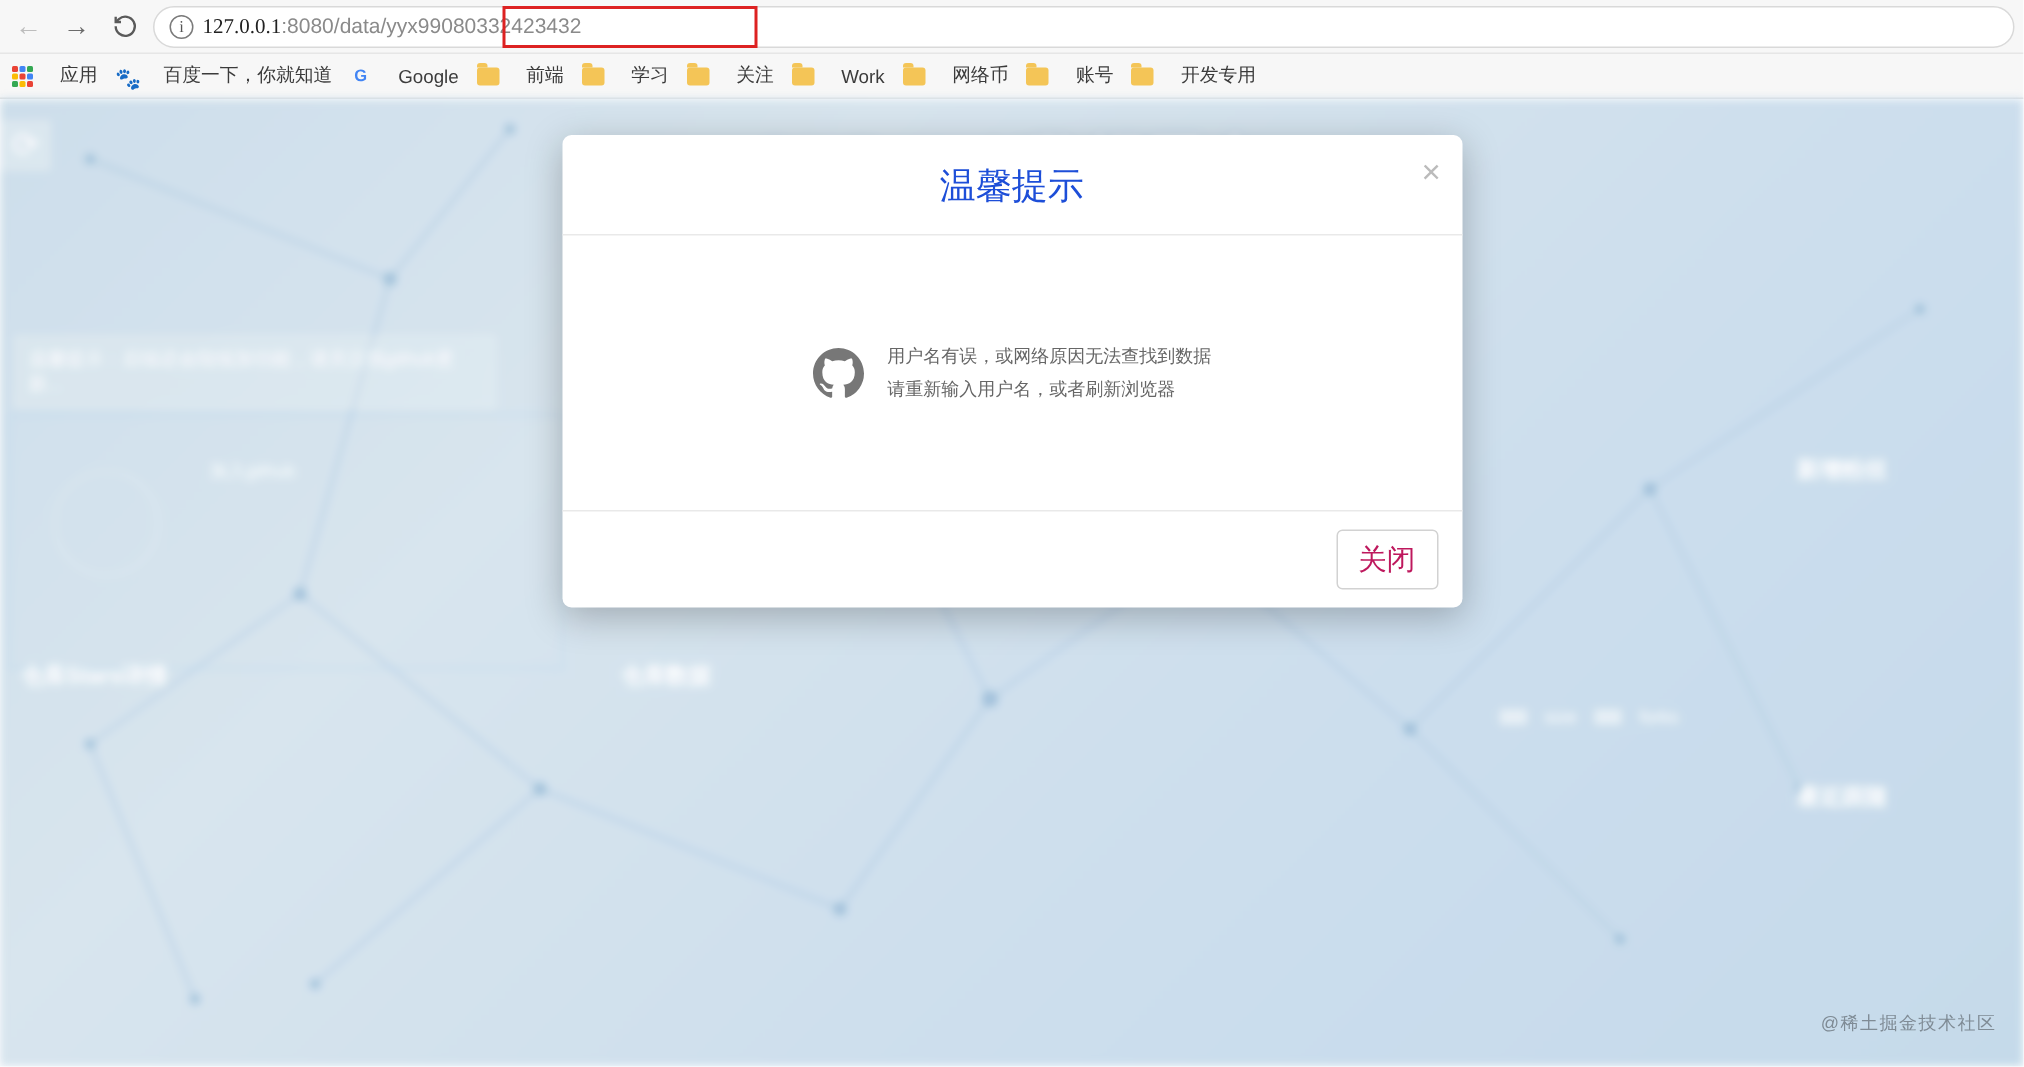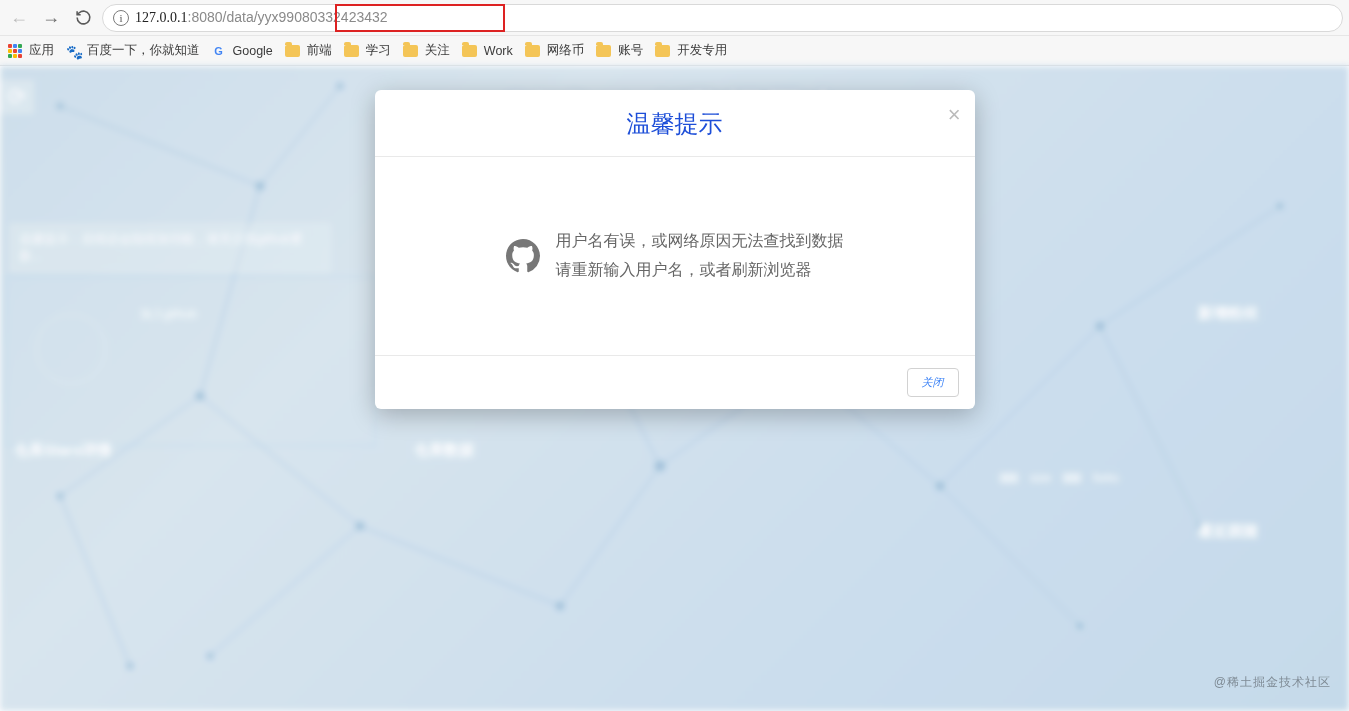--- a/index.html
+++ b/index.html
@@ -66,21 +66,21 @@
     height: 30px;
     background: #f7f7f7;
     border-bottom: 1px solid #e1e1e1;
     display: flex;
     align-items: center;
     padding: 0 8px;
     gap: 12px;
     font-size: 12.5px;
     color: #3b3b3b;
   }
-  .bm-item { display: flex; align-items: center; gap: 7px; cursor: pointer; }
+  .bm-item { display: flex; align-items: center; gap: 18px; cursor: pointer; }
   .bm-apps-icon {
     width: 14px; height: 14px;
     display: grid; grid-template-columns: repeat(3,4px); grid-template-rows: repeat(3,4px);
     gap: 1px;
   }
   .bm-apps-icon span { width:4px; height:4px; border-radius:1px; }
   .bm-apps-icon span:nth-child(1){background:#e94335;}
   .bm-apps-icon span:nth-child(2){background:#4285f4;}
   .bm-apps-icon span:nth-child(3){background:#34a853;}
   .bm-apps-icon span:nth-child(4){background:#fbbc05;}
@@ -180,40 +180,39 @@
   }
   .modal-title { font-size:24px; color:#1d4ed8; font-weight:400; }
   .modal-close {
     position:absolute; right:14px; top:14px;
     color:#bbb; font-size:22px; line-height:1; cursor:pointer;
     background:none; border:none;
   }
   .modal-body {
     padding: 70px 30px 70px;
     display:flex; align-items:center; justify-content:center; gap:16px;
-    color:#666; font-size:16px; line-height:1.8;
+    color:#666; font-size:12px; line-height:1.8;
   }
   .gh-icon {
     width:34px; height:34px; flex:0 0 34px;
   }
   .modal-foot {
     border-top:1px solid #e9e9e9;
     padding:12px 16px;
     text-align:right;
   }
   .btn {
     display:inline-block;
     border:1px solid #d2d2d2;
     background:#fff;
-    color:#3b82f6;
-    font-size:11px;
+    color:#be185d;
+    font-size:19px;
     padding:6px 14px;
     border-radius:4px;
     cursor:pointer;
-    font-style:italic;
   }
 
   
   .watermark {
     position:absolute; right:18px; bottom:20px;
     color:#7f8b95; font-size:12px; z-index:60;
     letter-spacing:1px;
   }
 </style>
 </head>

